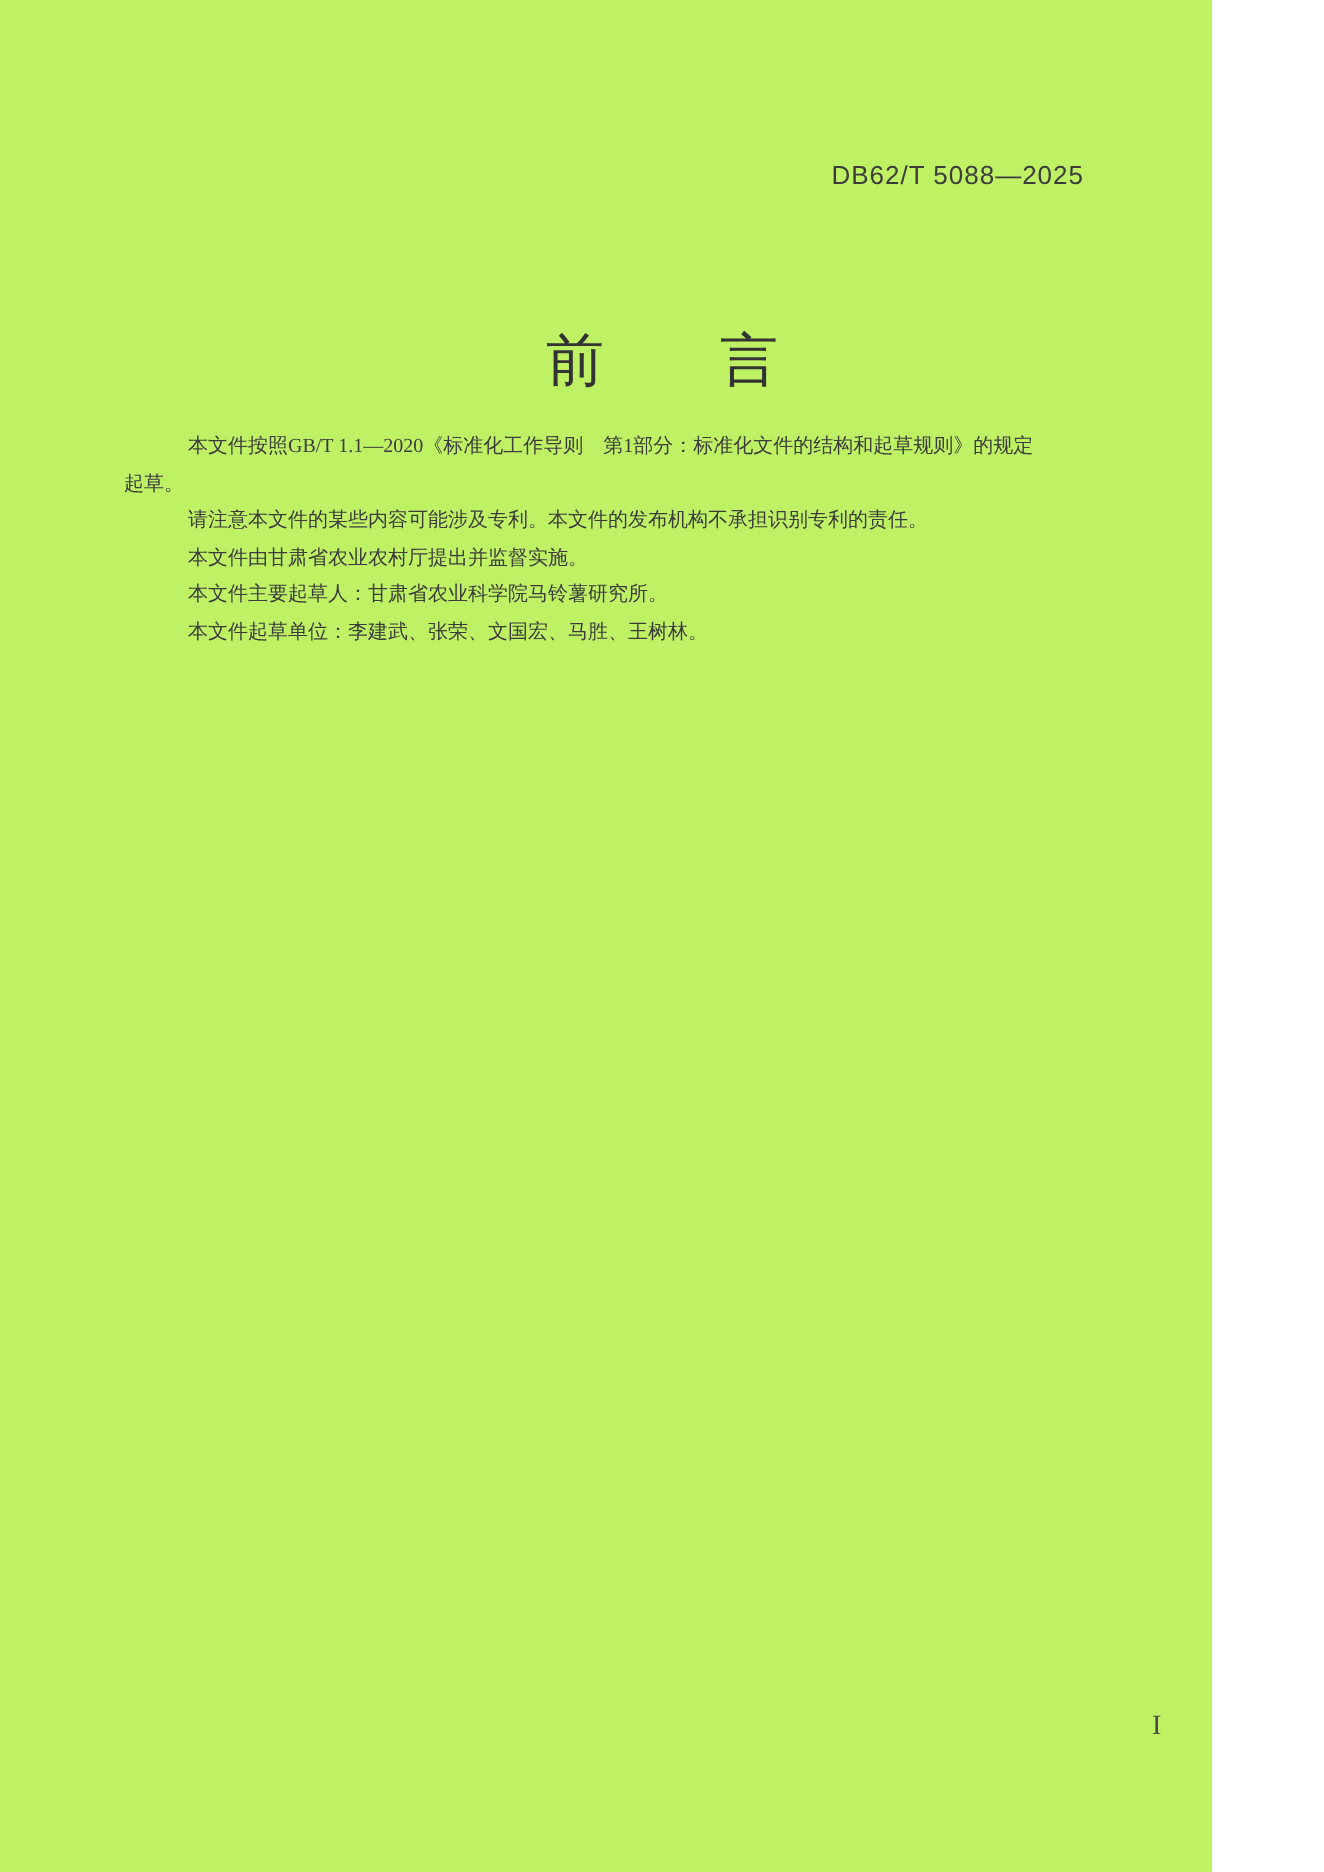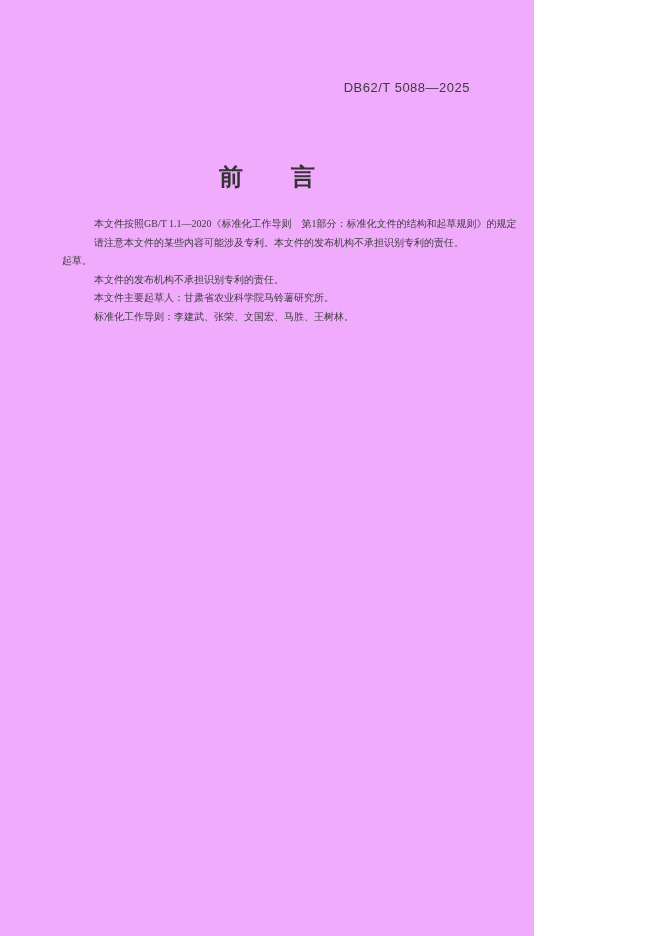--- a/index.html
+++ b/index.html
@@ -2,46 +2,47 @@
 <html><head>
 <meta charset="utf-8">
 <style>
   html, body {
     margin: 0;
     padding: 0;
     background: #ffffff;
   }
   .page {
     position: relative;
-    width: 534px;
+    width: 606px;
     height: 936px;
-    background: #f0abfc;
+    background: #bef264;
     overflow: hidden;
     font-family: "Liberation Serif", serif;
   }
   .doc-code {
     position: absolute;
     top: 80px;
     right: 64px;
     font-family: "Liberation Sans", sans-serif;
     font-size: 13px;
     letter-spacing: 0.5px;
     color: #3c3c3c;
   }
   .title {
     position: absolute;
     top: 161px;
     left: 0;
     width: 100%;
     margin: 0;
     text-align: center;
     font-family: "Liberation Sans", sans-serif;
-    font-size: 24px;
-    font-weight: bold;
+    font-size: 29px;
+    font-weight: normal;
     color: #333333;
+    padding-left: 28px;
   }
   .body-block {
     position: absolute;
     top: 215px;
     left: 62px;
     width: 540px;
     font-size: 10px;
     line-height: 18.5px;
     color: #3c3c3c;
   }
@@ -64,22 +65,22 @@
 <body>
 
 <div class="page">
 
   <div class="doc-code">DB62/T 5088—2025</div>
 
   <h1 class="title">前　　言</h1>
 
   <div class="body-block">
       <div class="line indent">本文件按照GB/T 1.1—2020《标准化工作导则　第1部分：标准化文件的结构和起草规则》的规定</div>
+      <div class="line">起草。</div>
       <div class="line indent">请注意本文件的某些内容可能涉及专利。本文件的发布机构不承担识别专利的责任。</div>
-      <div class="line">起草。</div>
-      <div class="line indent">本文件的发布机构不承担识别专利的责任。</div>
+      <div class="line indent">本文件由甘肃省农业农村厅提出并监督实施。</div>
       <div class="line indent">本文件主要起草人：甘肃省农业科学院马铃薯研究所。</div>
-      <div class="line indent">标准化工作导则：李建武、张荣、文国宏、马胜、王树林。</div>
+      <div class="line indent">本文件起草单位：李建武、张荣、文国宏、马胜、王树林。</div>
     </div>
 
   <div class="pagenum">I</div>
 
 </div>
 
 </body></html>

